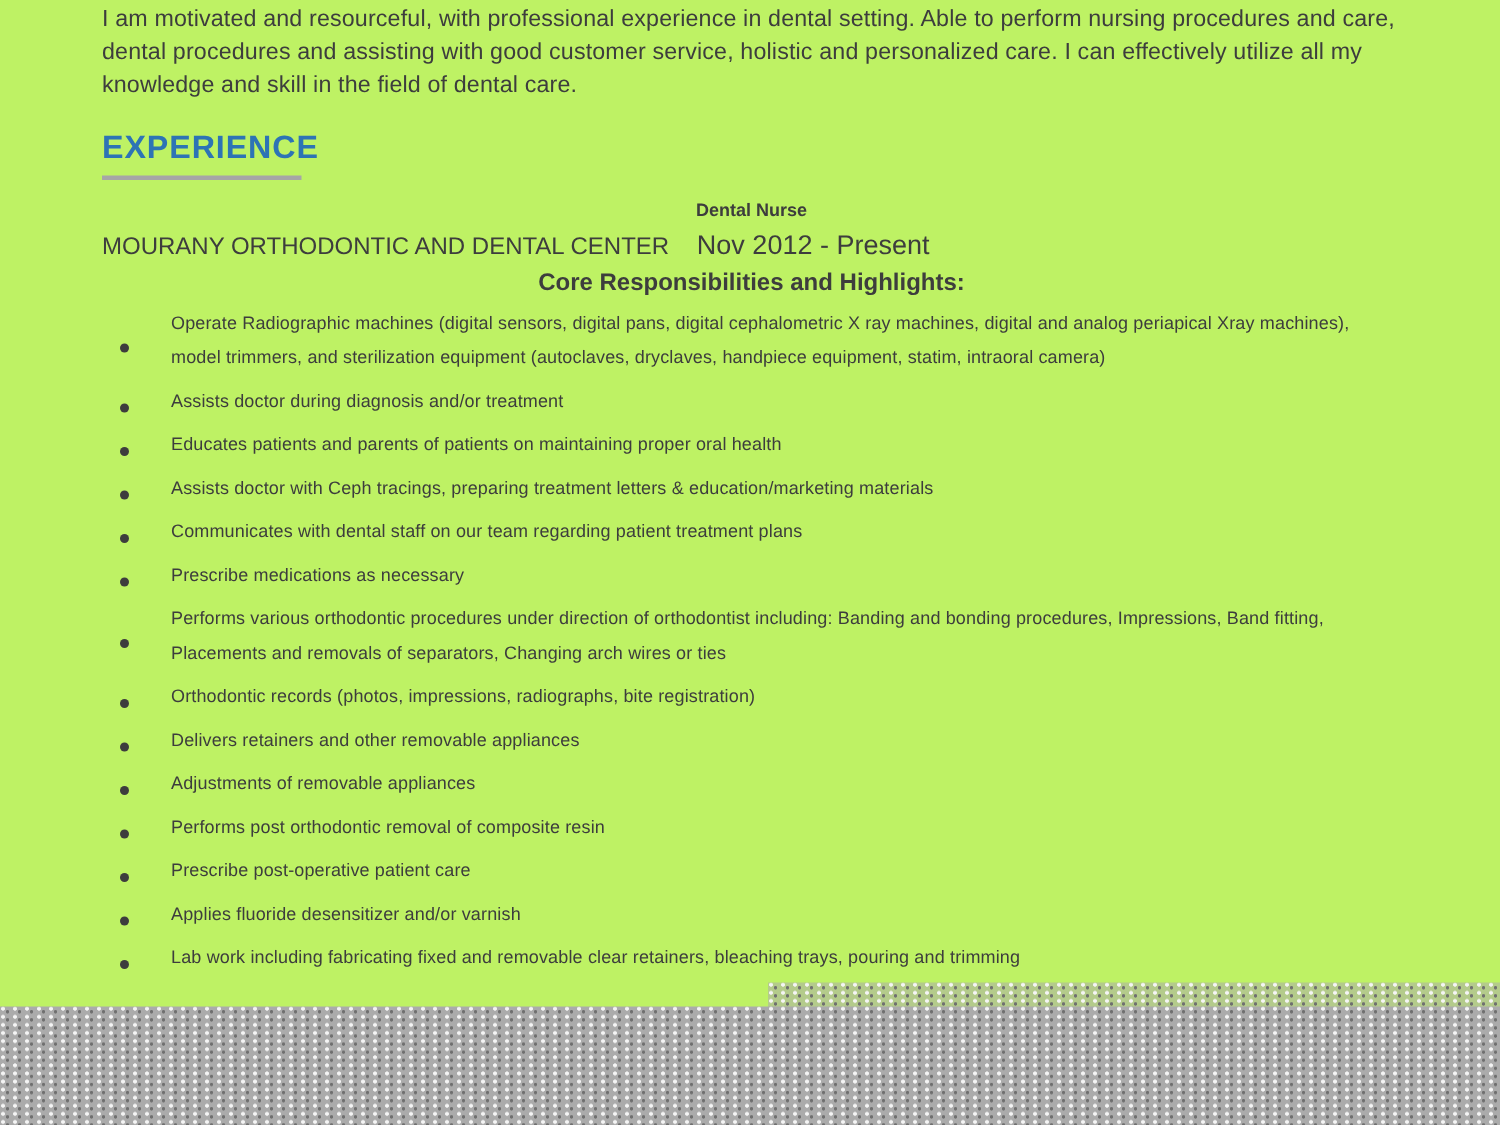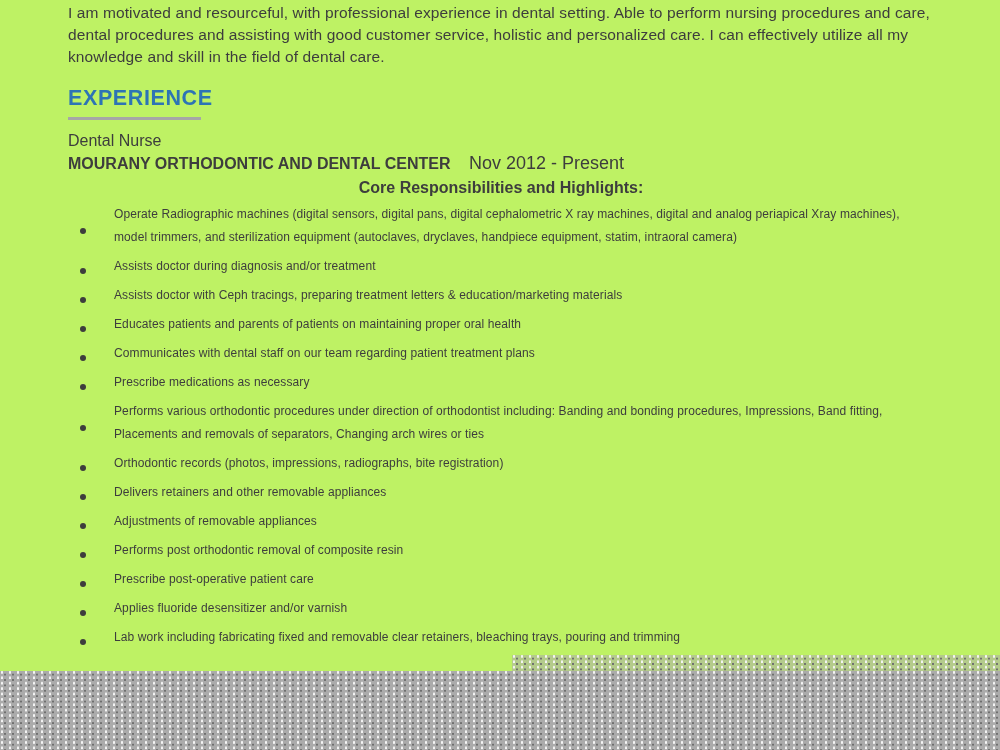--- a/index.html
+++ b/index.html
@@ -37,30 +37,31 @@
 
   .heading-rule {
     width: 133px;
     height: 3px;
     background: #a6a6a6;
     margin-top: 7px;
     margin-bottom: 9px;
   }
 
   .job-title {
-    font-size: 16px;
-    font-weight: normal;
+    font-size: 12px;
+    font-weight: bold;
     line-height: 23.5px;
+    text-align: center;
   }
 
   .employer-line {
     font-size: 16px;
     line-height: 23.5px;
   }
-  .employer-name { font-weight: bold; }
+  .employer-name { font-weight: normal; }
   .employer-dates {
     font-weight: normal;
     margin-left: 14px;
     font-size: 18px;
   }
 
   .bullets-heading {
     font-size: 16px;
     font-weight: bold;
     line-height: 23.5px;
@@ -140,25 +141,25 @@
       <li>
         <span class="bullet-dot"></span>
         <span class="bullet-text">Operate Radiographic machines (digital sensors, digital pans, digital cephalometric X ray machines, digital and analog periapical Xray machines), model trimmers, and sterilization equipment (autoclaves, dryclaves, handpiece equipment, statim, intraoral camera)</span>
       </li>
       <li>
         <span class="bullet-dot"></span>
         <span class="bullet-text">Assists doctor during diagnosis and/or treatment</span>
       </li>
       <li>
         <span class="bullet-dot"></span>
+        <span class="bullet-text">Educates patients and parents of patients on maintaining proper oral health</span>
+      </li>
+      <li>
+        <span class="bullet-dot"></span>
         <span class="bullet-text">Assists doctor with Ceph tracings, preparing treatment letters &amp; education/marketing materials</span>
-      </li>
-      <li>
-        <span class="bullet-dot"></span>
-        <span class="bullet-text">Educates patients and parents of patients on maintaining proper oral health</span>
       </li>
       <li>
         <span class="bullet-dot"></span>
         <span class="bullet-text">Communicates with dental staff on our team regarding patient treatment plans</span>
       </li>
       <li>
         <span class="bullet-dot"></span>
         <span class="bullet-text">Prescribe medications as necessary</span>
       </li>
       <li>

